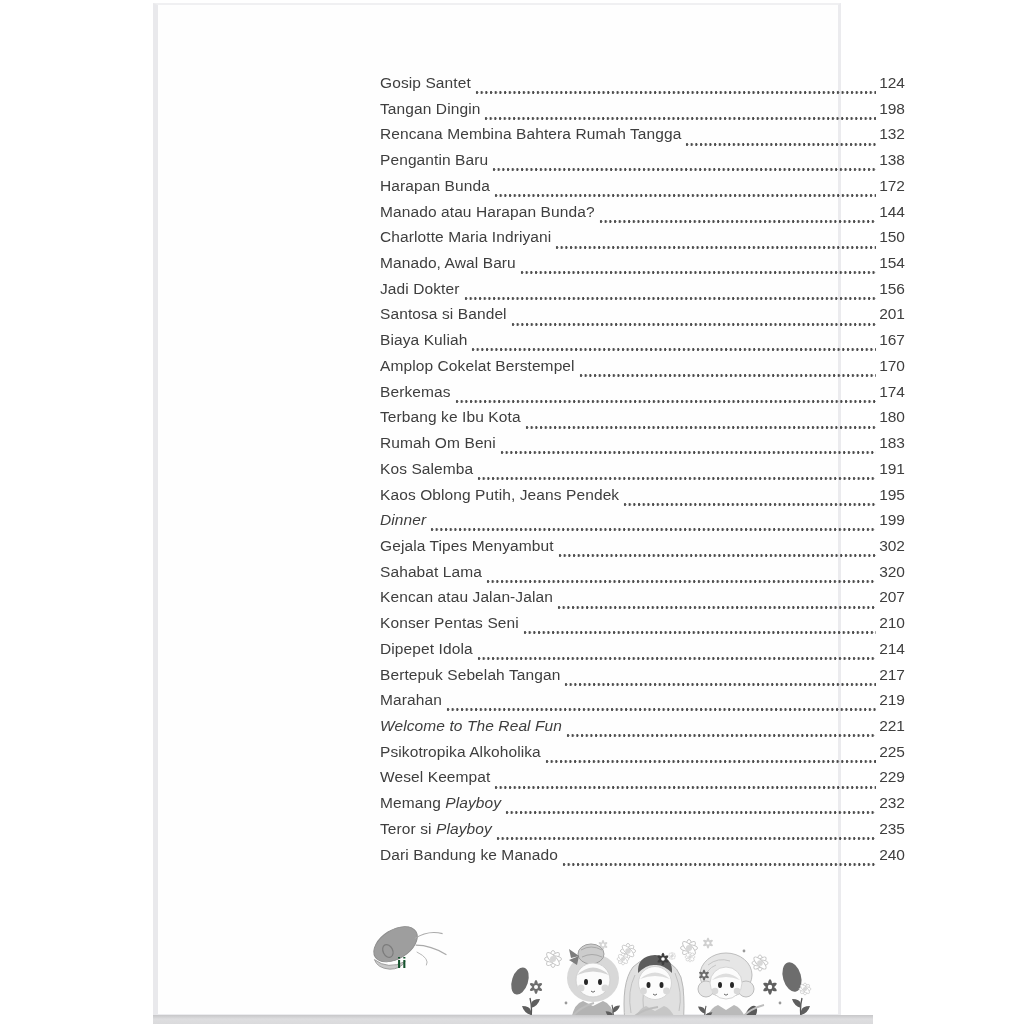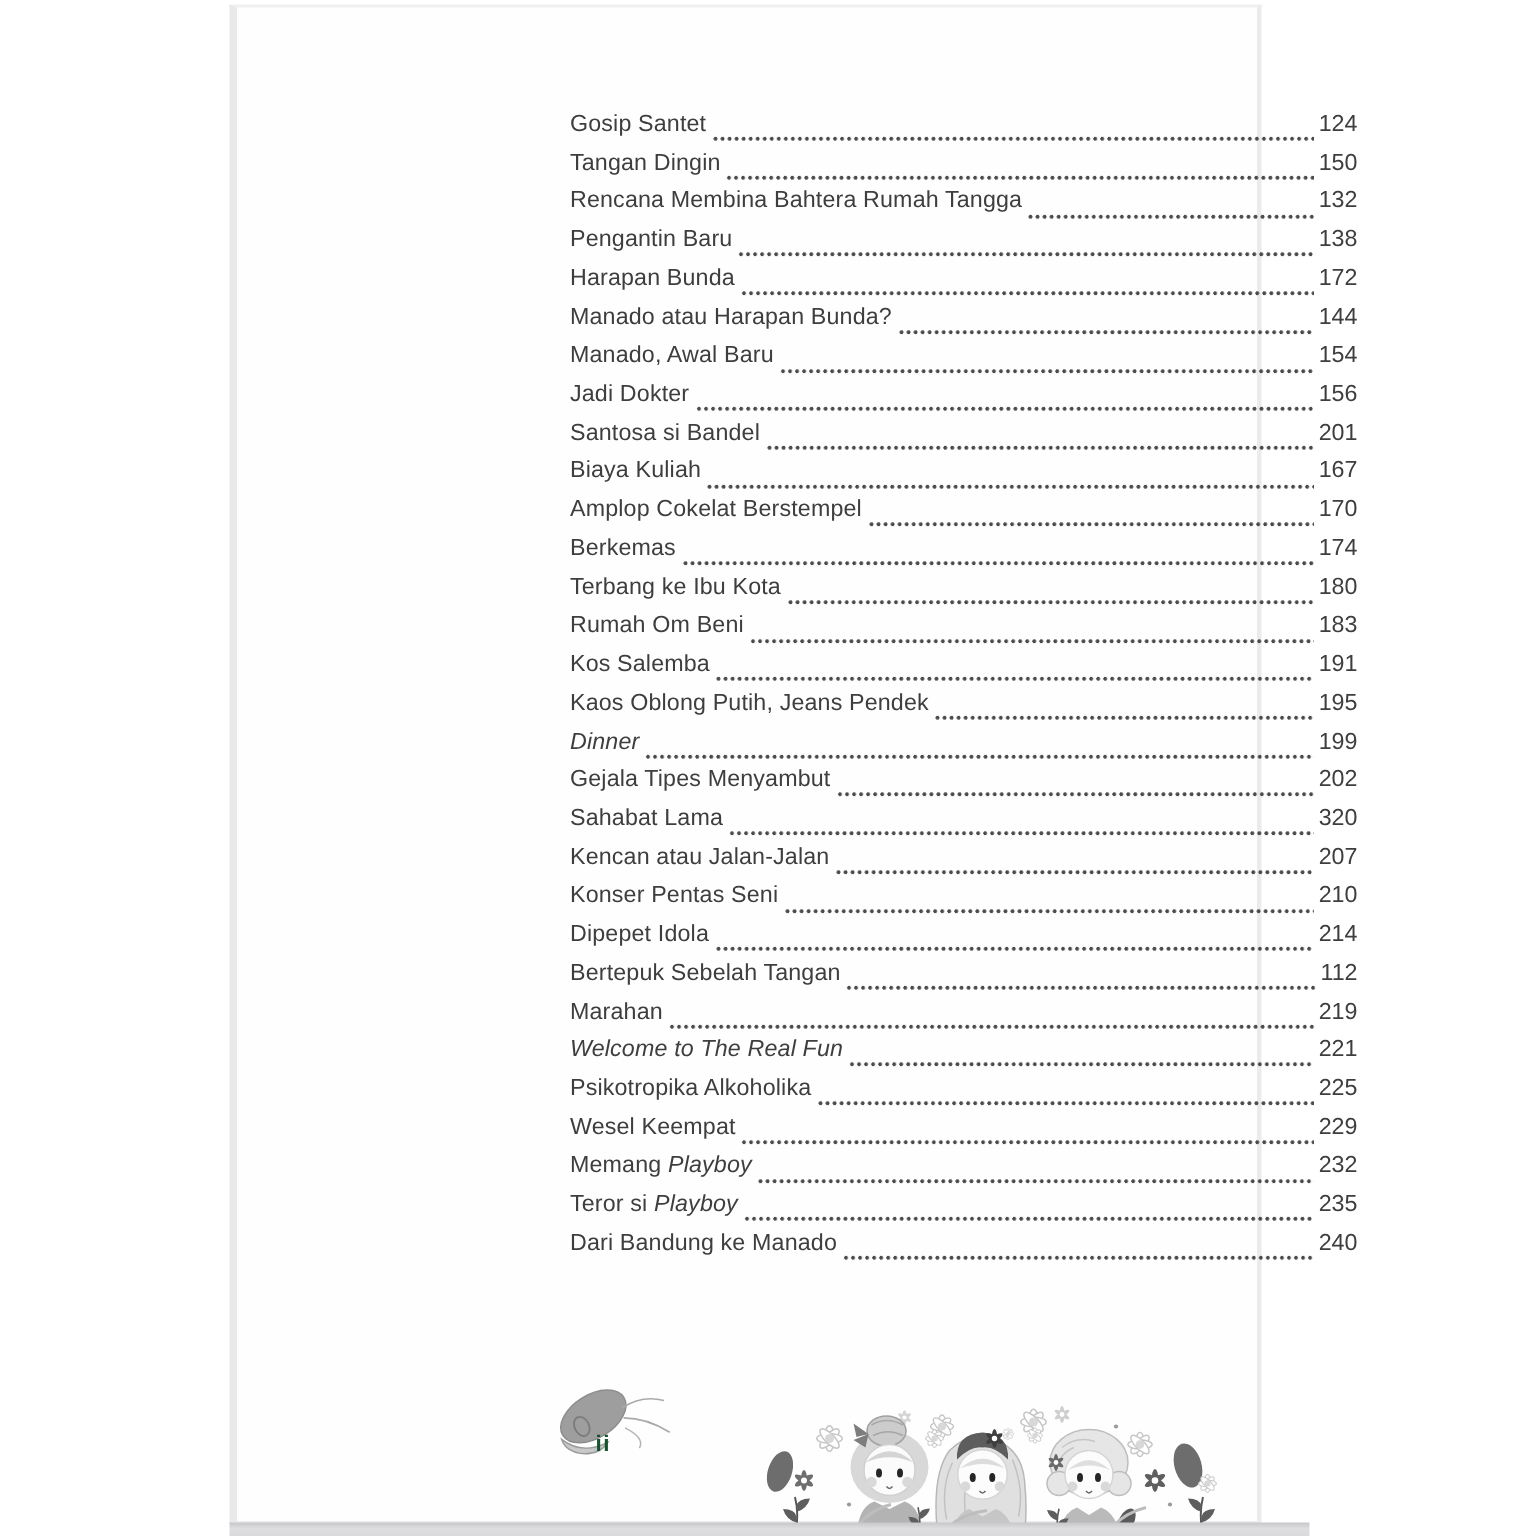--- a/index.html
+++ b/index.html
@@ -54,43 +54,48 @@
 
   <div class="toc" id="toc">
       <div class="row">
         <span class="title"><span>Gosip Santet</span></span>
         <span class="dots"></span>
         <span class="num">124</span>
       </div>
       <div class="row">
         <span class="title"><span>Tangan Dingin</span></span>
         <span class="dots"></span>
+        <span class="num">198</span>
+      </div>
+      <div class="row">
+        <span class="title"><span>Rencana Membina Bahtera Rumah Tangga</span></span>
+        <span class="dots"></span>
+        <span class="num">132</span>
+      </div>
+      <div class="row">
+        <span class="title"><span>Pengantin Baru</span></span>
+        <span class="dots"></span>
+        <span class="num">138</span>
+      </div>
+      <div class="row">
+        <span class="title"><span>Harapan Bunda</span></span>
+        <span class="dots"></span>
+        <span class="num">172</span>
+      </div>
+      <div class="row">
+        <span class="title"><span>Manado atau Harapan Bunda?</span></span>
+        <span class="dots"></span>
+        <span class="num">144</span>
+      </div>
+      <div class="row">
+        <span class="title"><span>Charlotte Maria Indriyani</span></span>
+        <span class="dots"></span>
         <span class="num">150</span>
       </div>
       <div class="row">
-        <span class="title"><span>Rencana Membina Bahtera Rumah Tangga</span></span>
-        <span class="dots"></span>
-        <span class="num">132</span>
-      </div>
-      <div class="row">
-        <span class="title"><span>Pengantin Baru</span></span>
-        <span class="dots"></span>
-        <span class="num">138</span>
-      </div>
-      <div class="row">
-        <span class="title"><span>Harapan Bunda</span></span>
-        <span class="dots"></span>
-        <span class="num">172</span>
-      </div>
-      <div class="row">
-        <span class="title"><span>Manado atau Harapan Bunda?</span></span>
-        <span class="dots"></span>
-        <span class="num">144</span>
-      </div>
-      <div class="row">
         <span class="title"><span>Manado, Awal Baru</span></span>
         <span class="dots"></span>
         <span class="num">154</span>
       </div>
       <div class="row">
         <span class="title"><span>Jadi Dokter</span></span>
         <span class="dots"></span>
         <span class="num">156</span>
       </div>
       <div class="row">
@@ -134,21 +139,21 @@
         <span class="num">195</span>
       </div>
       <div class="row">
         <span class="title"><span class="it">Dinner</span></span>
         <span class="dots"></span>
         <span class="num">199</span>
       </div>
       <div class="row">
         <span class="title"><span>Gejala Tipes Menyambut</span></span>
         <span class="dots"></span>
-        <span class="num">202</span>
+        <span class="num">302</span>
       </div>
       <div class="row">
         <span class="title"><span>Sahabat Lama</span></span>
         <span class="dots"></span>
         <span class="num">320</span>
       </div>
       <div class="row">
         <span class="title"><span>Kencan atau Jalan-Jalan</span></span>
         <span class="dots"></span>
         <span class="num">207</span>
@@ -159,21 +164,21 @@
         <span class="num">210</span>
       </div>
       <div class="row">
         <span class="title"><span>Dipepet Idola</span></span>
         <span class="dots"></span>
         <span class="num">214</span>
       </div>
       <div class="row">
         <span class="title"><span>Bertepuk Sebelah Tangan</span></span>
         <span class="dots"></span>
-        <span class="num">112</span>
+        <span class="num">217</span>
       </div>
       <div class="row">
         <span class="title"><span>Marahan</span></span>
         <span class="dots"></span>
         <span class="num">219</span>
       </div>
       <div class="row">
         <span class="title"><span class="it">Welcome to The Real Fun</span></span>
         <span class="dots"></span>
         <span class="num">221</span>

